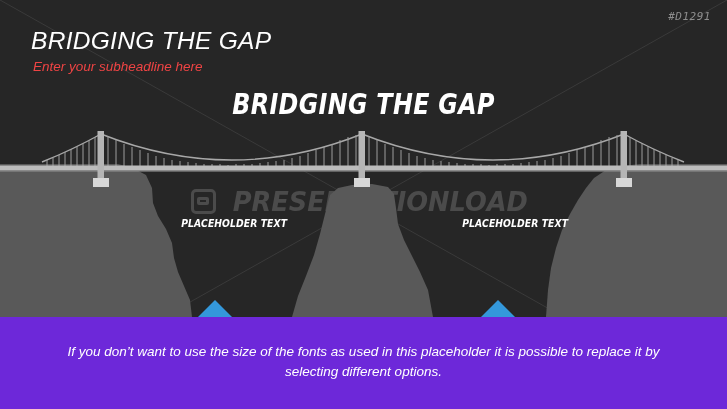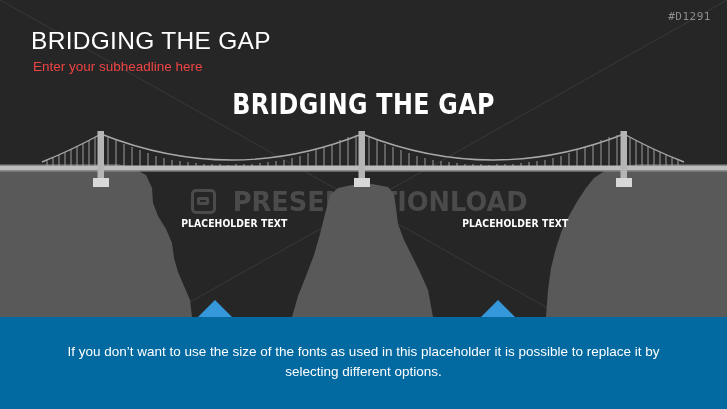--- a/index.html
+++ b/index.html
@@ -7,20 +7,21 @@
     padding: 0;
     background: #1e1e1e;
   }
   #slide {
     position: relative;
     width: 727px;
     height: 409px;
     overflow: hidden;
     background: #262626;
     font-family: "Liberation Sans", sans-serif;
+    font-style: italic;
     -webkit-font-smoothing: antialiased;
   }
 
   
   .guides {
     position: absolute;
     inset: 0;
     pointer-events: none;
     z-index: 1;
   }
@@ -139,21 +140,21 @@
   .ph-1 { left: 174px; top: 217px; }
   .ph-2 { left: 455px; top: 217px; }
 
   
   .footer {
     position: absolute;
     left: 0;
     top: 317px;
     width: 727px;
     height: 92px;
-    background: #0369a1;
+    background: #6d28d9;
     z-index: 4;
   }
   .notch {
     position: absolute;
     top: -17px;
     width: 0; height: 0;
     border-left: 17px solid transparent;
     border-right: 17px solid transparent;
     border-bottom: 17px solid #3498db;
   }

